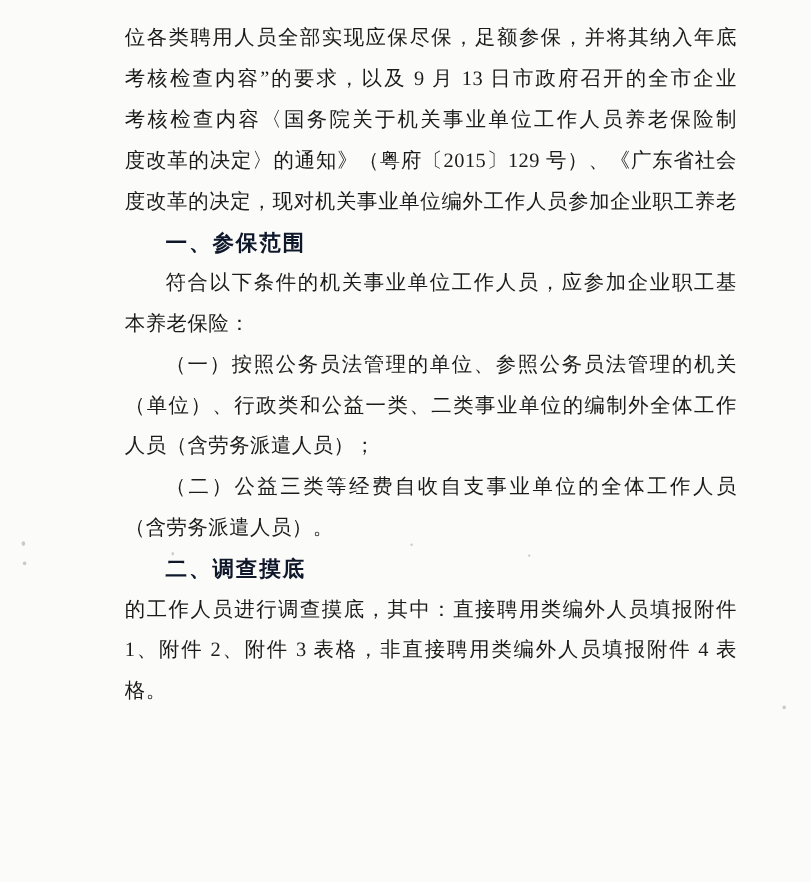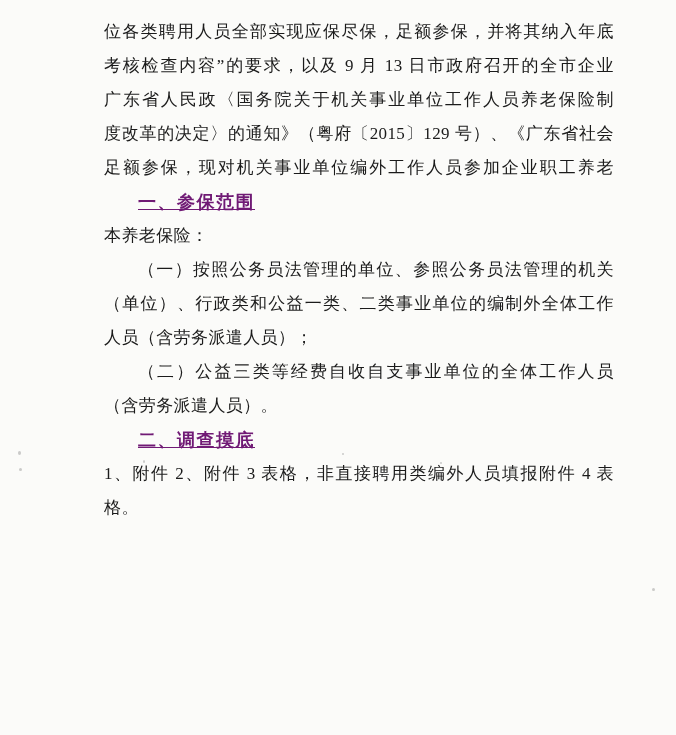--- a/index.html
+++ b/index.html
@@ -24,23 +24,22 @@
   }
   
   .j { text-align: justify; text-align-last: justify; }
   
   .i { text-indent: 34px; }
   
   .h {
     font-weight: 700;
     font-family: "Liberation Sans", "DejaVu Sans", sans-serif;
     font-size: 18px;
-    color: #701a75;
+    color: #0f172a;
     letter-spacing: 1.5px;
-    text-decoration: underline;
   }
   
   .speck {
     position: absolute;
     background: #8d8d8d;
     opacity: 0.45;
     border-radius: 50%;
   }
   .s1 { left: 18px;  top: 451px; width: 3px; height: 4px; }
   .s2 { left: 19px;  top: 468px; width: 3px; height: 3px; }
@@ -48,31 +47,33 @@
   .s4 { left: 342px; top: 453px; width: 2px; height: 2px; }
   .s5 { left: 440px; top: 462px; width: 2px; height: 2px; }
   .s6 { left: 652px; top: 588px; width: 3px; height: 3px; }
 </style>
 </head>
 <body>
 
 <div class="page">
   <div class="line j">位各类聘用人员全部实现应保尽保，足额参保，并将其纳入年底</div>
   <div class="line j">考核检查内容”的要求，以及 9 月 13 日市政府召开的全市企业</div>
-  <div class="line j">广东省人民政〈国务院关于机关事业单位工作人员养老保险制</div>
+  <div class="line j">考核检查内容〈国务院关于机关事业单位工作人员养老保险制</div>
   <div class="line j">度改革的决定〉的通知》（粤府〔2015〕129 号）、《广东省社会</div>
-  <div class="line j">足额参保，现对机关事业单位编外工作人员参加企业职工养老</div>
+  <div class="line j">度改革的决定，现对机关事业单位编外工作人员参加企业职工养老</div>
   <div class="line h i">一、参保范围</div>
+  <div class="line j i">符合以下条件的机关事业单位工作人员，应参加企业职工基</div>
   <div class="line">本养老保险：</div>
   <div class="line j i">（一）按照公务员法管理的单位、参照公务员法管理的机关</div>
   <div class="line j">（单位）、行政类和公益一类、二类事业单位的编制外全体工作</div>
   <div class="line">人员（含劳务派遣人员）；</div>
   <div class="line j i">（二）公益三类等经费自收自支事业单位的全体工作人员</div>
   <div class="line">（含劳务派遣人员）。</div>
   <div class="line h i">二、调查摸底</div>
+  <div class="line j">的工作人员进行调查摸底，其中：直接聘用类编外人员填报附件</div>
   <div class="line j">1、附件 2、附件 3 表格，非直接聘用类编外人员填报附件 4 表</div>
   <div class="line">格。</div>
 
   <span class="speck s1"></span>
   <span class="speck s2"></span>
   <span class="speck s3"></span>
   <span class="speck s4"></span>
   <span class="speck s5"></span>
   <span class="speck s6"></span>
 </div>

